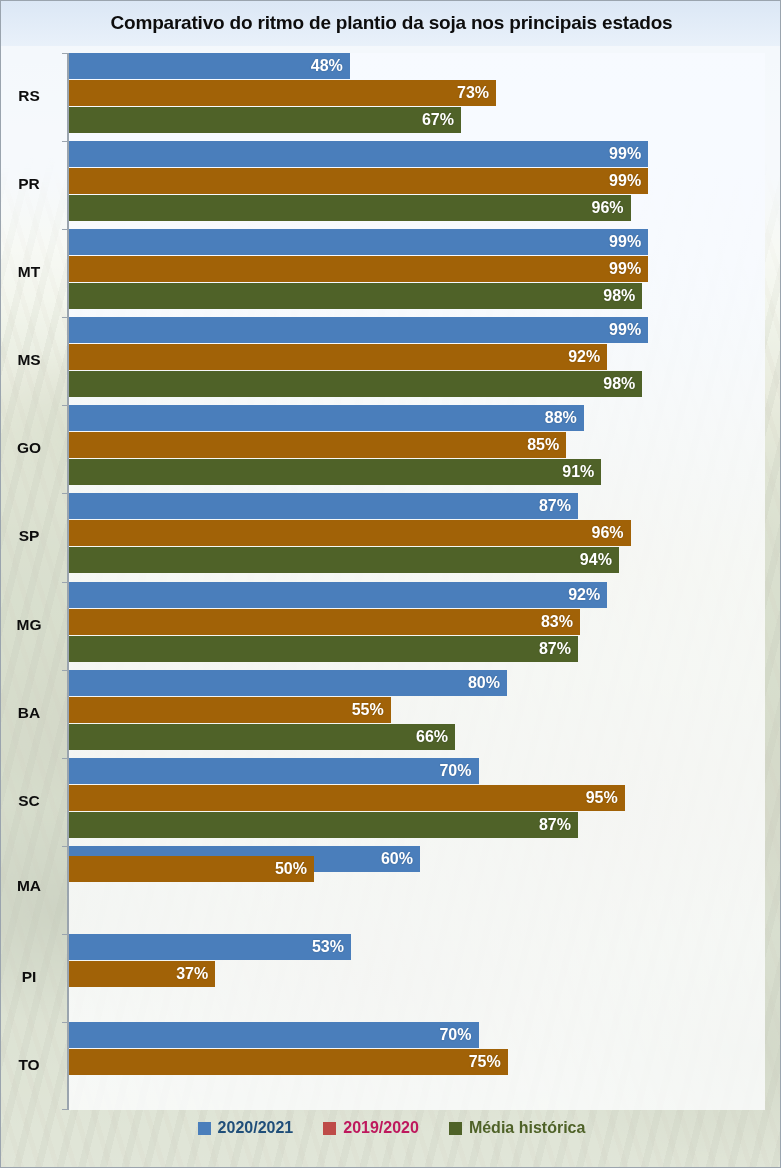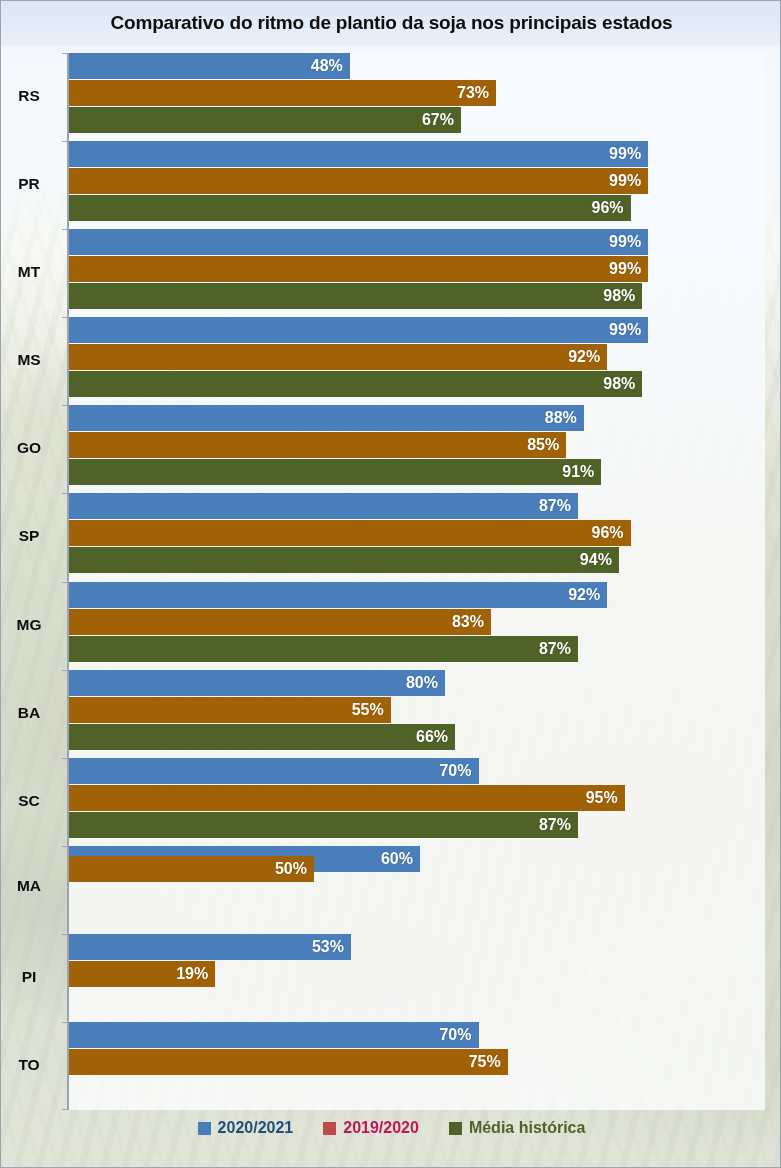--- a/index.html
+++ b/index.html
@@ -261,31 +261,31 @@
           <div class="bar bar-s2" style="top: 54.0417px; width: 549.9px;">
             <span class="bar-val">94%</span>
           </div>
         </div>
         <div class="group" style="top: 528.5px; height: 88.0833px;">
           <div class="tick" style="top: 0px;"></div>
           <div class="cat-label" style="top: 34.0417px;">MG</div>
           <div class="bar bar-s0" style="top: 0.0416666px; width: 538.2px;">
             <span class="bar-val">92%</span>
           </div>
-          <div class="bar bar-s1" style="top: 27.0417px; width: 422px;">
+          <div class="bar bar-s1" style="top: 27.0417px; width: 511px;">
             <span class="bar-val">83%</span>
           </div>
           <div class="bar bar-s2" style="top: 54.0417px; width: 508.95px;">
             <span class="bar-val">87%</span>
           </div>
         </div>
         <div class="group" style="top: 616.583px; height: 88.0833px;">
           <div class="tick" style="top: 0px;"></div>
           <div class="cat-label" style="top: 34.0417px;">BA</div>
-          <div class="bar bar-s0" style="top: 0.0416666px; width: 376px;">
+          <div class="bar bar-s0" style="top: 0.0416666px; width: 438px;">
             <span class="bar-val">80%</span>
           </div>
           <div class="bar bar-s1" style="top: 27.0417px; width: 321.75px;">
             <span class="bar-val">55%</span>
           </div>
           <div class="bar bar-s2" style="top: 54.0417px; width: 386.1px;">
             <span class="bar-val">66%</span>
           </div>
         </div>
         <div class="group" style="top: 704.667px; height: 88.0833px;">
@@ -311,21 +311,21 @@
             <span class="bar-val">50%</span>
           </div>
         </div>
         <div class="group" style="top: 880.833px; height: 88.0833px;">
           <div class="tick" style="top: 0px;"></div>
           <div class="cat-label" style="top: 34.0417px;">PI</div>
           <div class="bar bar-s0" style="top: 0; width: 282px; text-align: right;">
             <span class="bar-val">53%</span>
           </div>
           <div class="bar bar-s1" style="top: 27.0417px; width: 146.25px;">
-            <span class="bar-val">19%</span>
+            <span class="bar-val">37%</span>
           </div>
         </div>
         <div class="group" style="top: 968.917px; height: 88.0833px;">
           <div class="tick" style="top: 0px;"></div>
           <div class="cat-label" style="top: 34.0417px;">TO</div>
           <div class="bar bar-s0" style="top: 0.0416666px; width: 409.5px;">
             <span class="bar-val">70%</span>
           </div>
           <div class="bar bar-s1" style="top: 27.0417px; width: 438.75px;">
             <span class="bar-val">75%</span>

